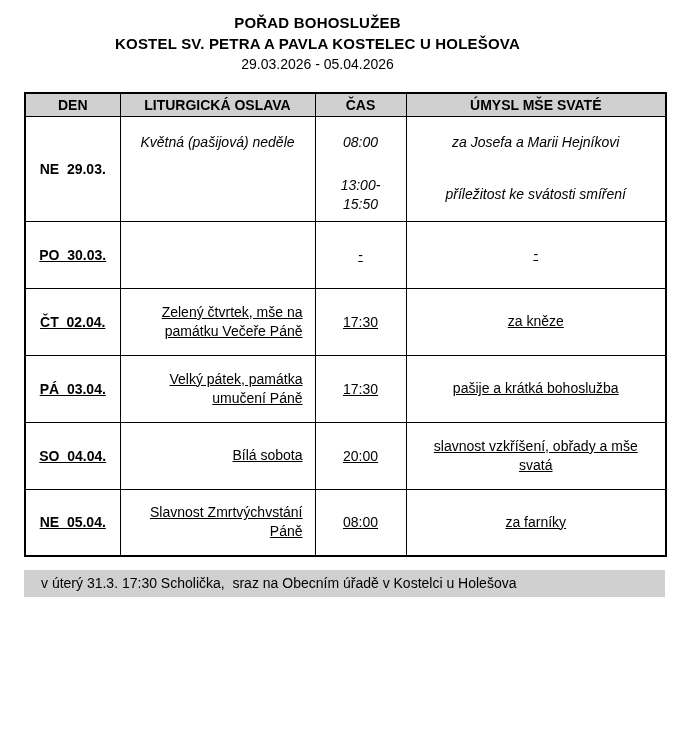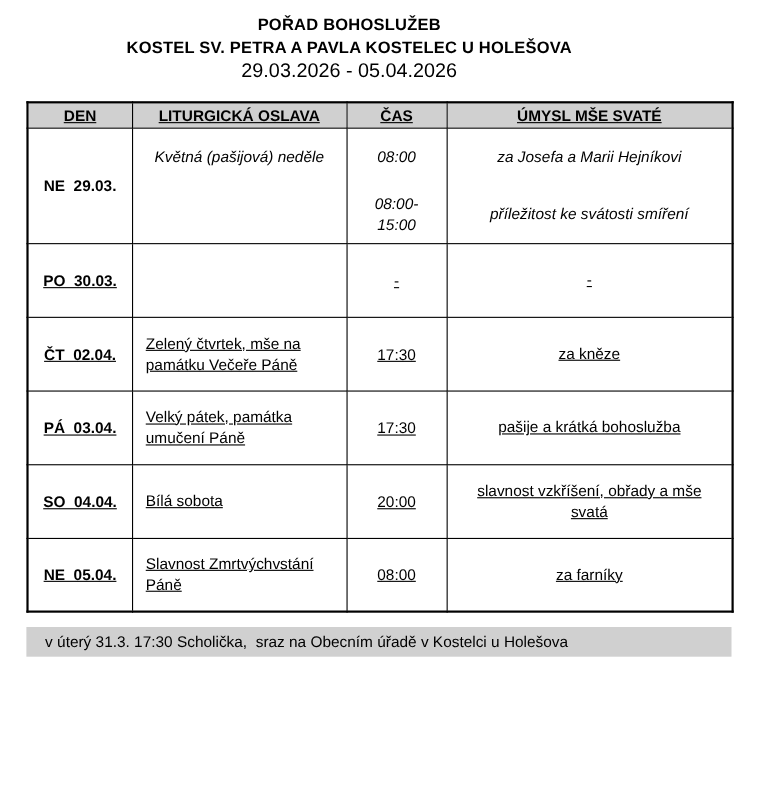--- a/index.html
+++ b/index.html
@@ -12,51 +12,50 @@
   }
   .page { width: 635px; height: 735px; padding: 12px 24px 0 24px; }
 
   .titles { text-align: center; margin-bottom: 18px; }
   .title, .subtitle {
     font-size: 15px;
     font-weight: bold;
     line-height: 21px;
     letter-spacing: 0.2px;
   }
-  .daterange { font-size: 18px; line-height: 20px; }
+  .daterange { font-size: 14px; line-height: 20px; }
 
   table.schedule {
     border-collapse: collapse;
     table-layout: fixed;
     width: 641px;
     border: 2px solid var(--border, #000);
   }
   .schedule th, .schedule td {
     border: 1px solid var(--border, #000);
     font-size: 14px;
     overflow: hidden;
   }
   .schedule thead th {
     background: var(--header-bg, #d0d0d0);
     font-weight: bold;
     height: 23px;
     text-align: center;
     padding: 0 4px;
-    text-decoration: underline;
   }
   tr.std { height: 67px; text-decoration: underline; }
   tr.tall { height: 104px; }
 
   td.den {
     font-weight: bold;
     text-align: center;
     white-space: pre;
     padding: 0 4px;
   }
-  td.oslava { text-align: left; padding: 0 12px; line-height: 19px; margin-left: 46px; }
+  td.oslava { text-align: right; padding: 0 12px; line-height: 19px; margin-left: 46px; }
   td.cas    { text-align: center; padding: 0 4px; }
   td.umysl  { text-align: center; padding: 0 14px; line-height: 19px; }
 
   td.split { padding: 0; vertical-align: top; }
   td.split .half {
     height: 52px;
     display: flex;
     align-items: center;
     justify-content: center;
     padding: 0 12px;
@@ -103,21 +102,21 @@
     </thead>
     <tbody>
       <tr class="tall">
         <td class="den">NE  29.03.</td>
         <td class="split">
           <div class="half">Květná (pašijová) neděle</div>
           <div class="half"></div>
         </td>
         <td class="split">
           <div class="half">08:00</div>
-          <div class="half">08:00-15:00</div>
+          <div class="half">13:00-15:50</div>
         </td>
         <td class="split">
           <div class="half">za Josefa a Marii Hejníkovi</div>
           <div class="half">příležitost ke svátosti smíření</div>
         </td>
       </tr>
 
       <tr class="std">
         <td class="den">PO  30.03.</td>
         <td class="oslava"></td>

